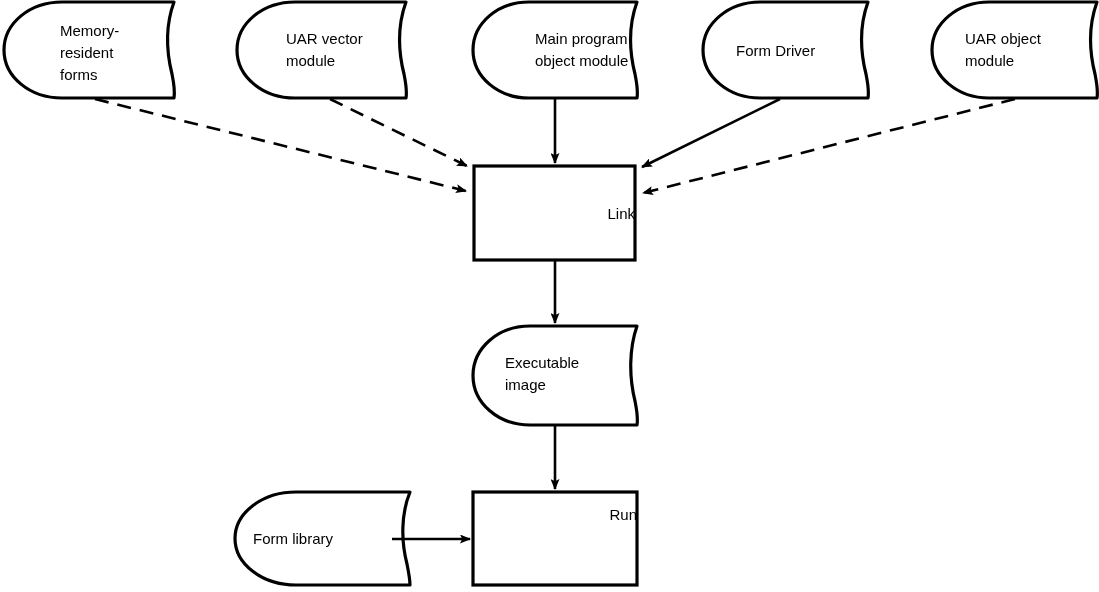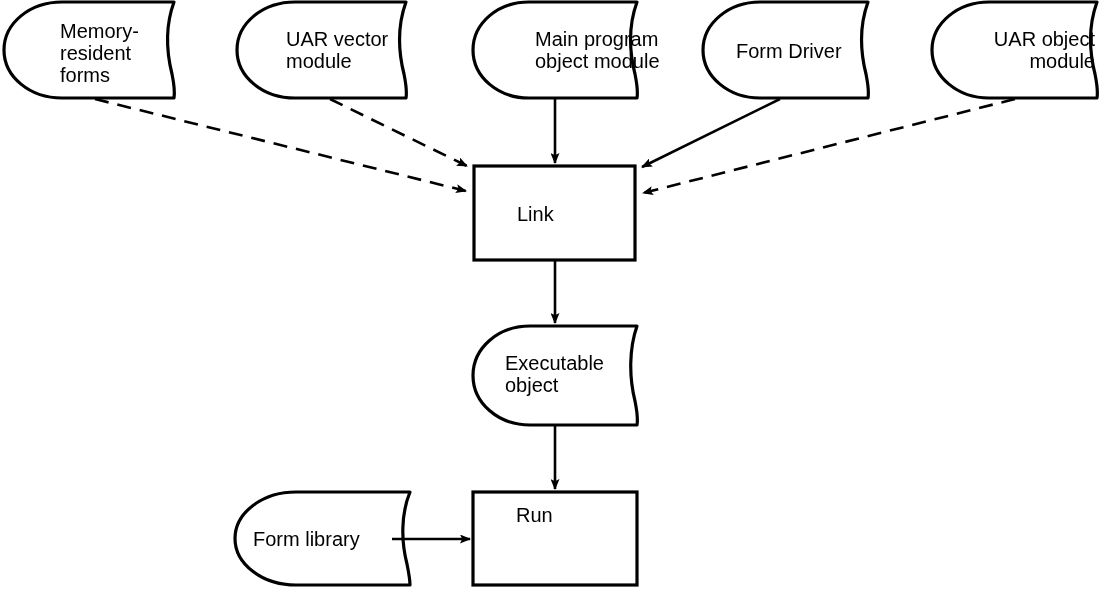--- a/index.html
+++ b/index.html
@@ -20,31 +20,30 @@
   #diagram-svg {
     position: absolute;
     left: 0;
     top: 0;
     width: 1099px;
     height: 592px;
   }
   .node-label {
     position: absolute;
     font-family: "Liberation Sans", sans-serif;
-    font-size: 20px;
+    font-size: 15px;
     line-height: 22px;
     color: #000000;
     white-space: pre;
     pointer-events: none;
   }
   .node-label.italic {
   }
   .node-label.centered {
-    text-align: left;
-    margin-left: 43px;
+    text-align: right;
   }
   .node-label.leftal {
     text-align: left;
   }
 </style>
 </head>
 <body>
 
 <div id="diagram-root">
 
@@ -109,25 +108,25 @@
 forms</div>
 
   <div class="node-label leftal" style="left:286px; top:28px; width:130px;">UAR vector
 module</div>
 
   <div class="node-label leftal" style="left:495px; top:28px; width:140px;margin-left:40px;">Main program
 object module</div>
 
   <div class="node-label leftal italic" style="left:736px; top:40px; width:130px;">Form Driver</div>
 
-  <div class="node-label leftal" style="left:965px; top:28px; width:130px;text-align:right;">UAR object
+  <div class="node-label leftal" style="left:965px; top:28px; width:130px;">UAR object
 module</div>
 
   <div class="node-label centered" style="left:474px; top:203px; width:161px;">Link</div>
 
   <div class="node-label leftal" style="left:505px; top:352px; width:130px;">Executable
-object</div>
+image</div>
 
   <div class="node-label leftal" style="left:253px; top:528px; width:140px;">Form library</div>
 
   <div class="node-label centered" style="left:473px; top:504px; width:164px;">Run</div>
 
 </div>
 
 </body></html>

